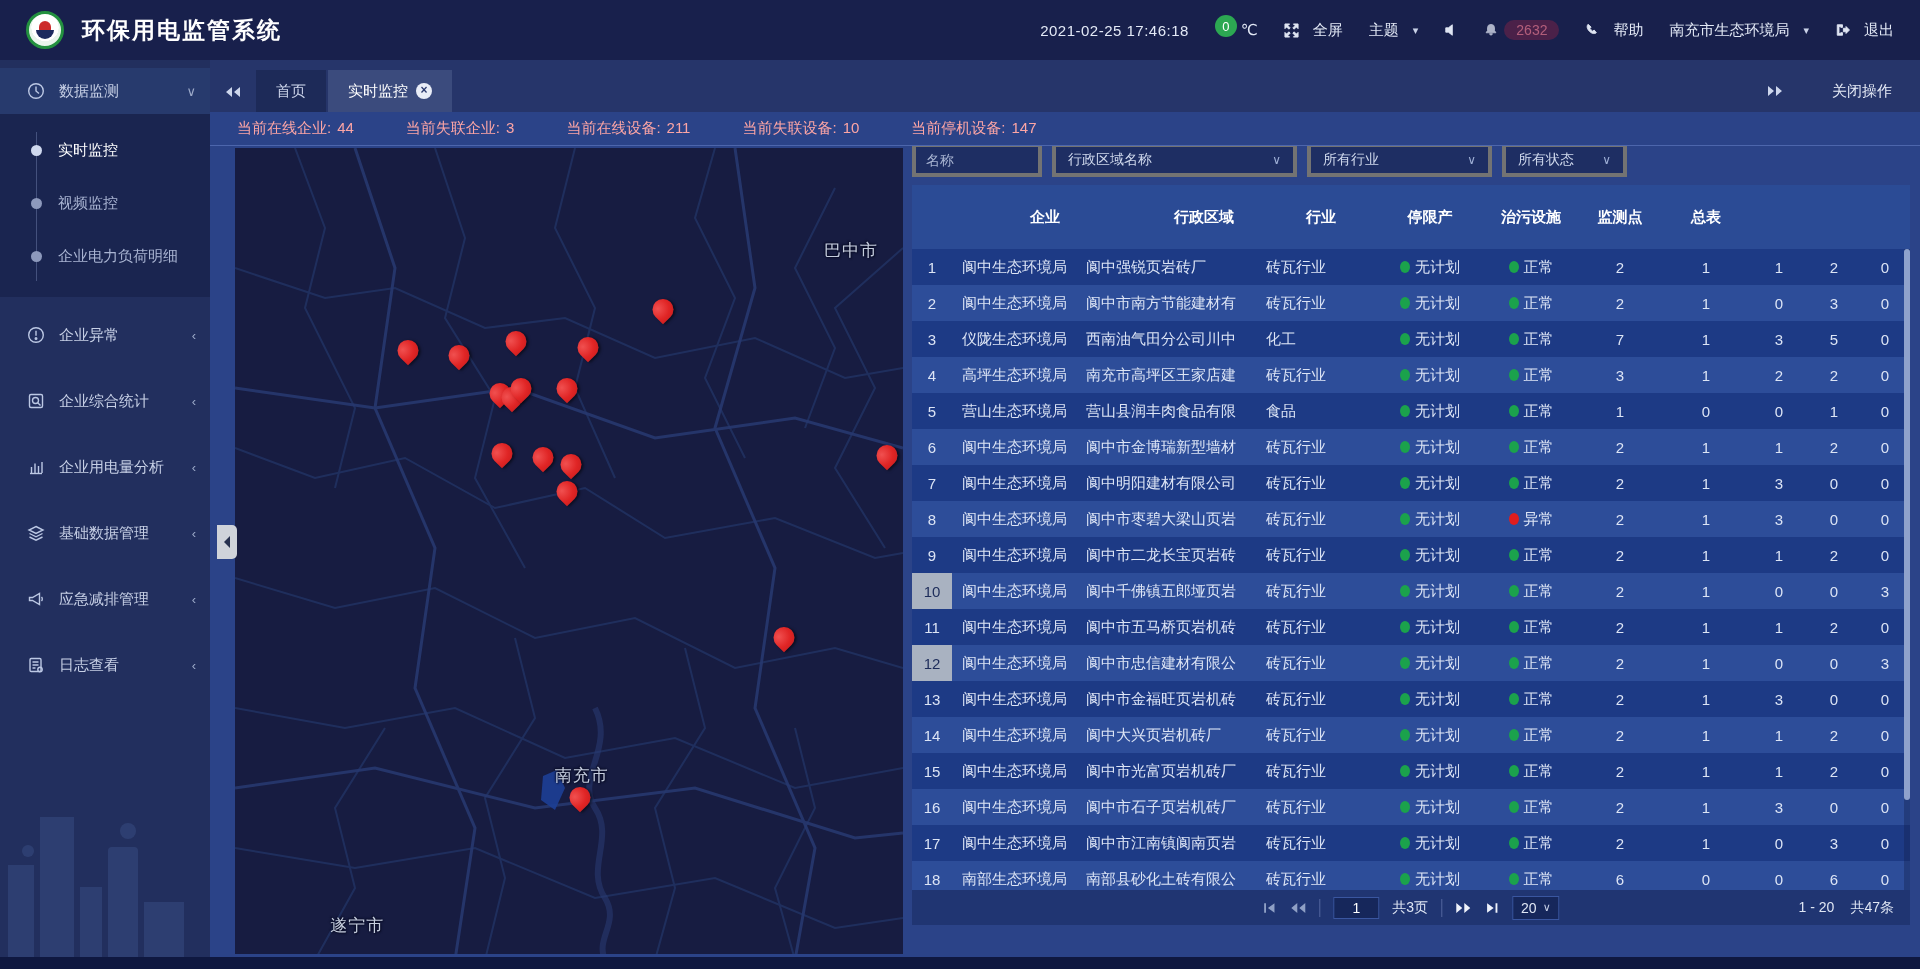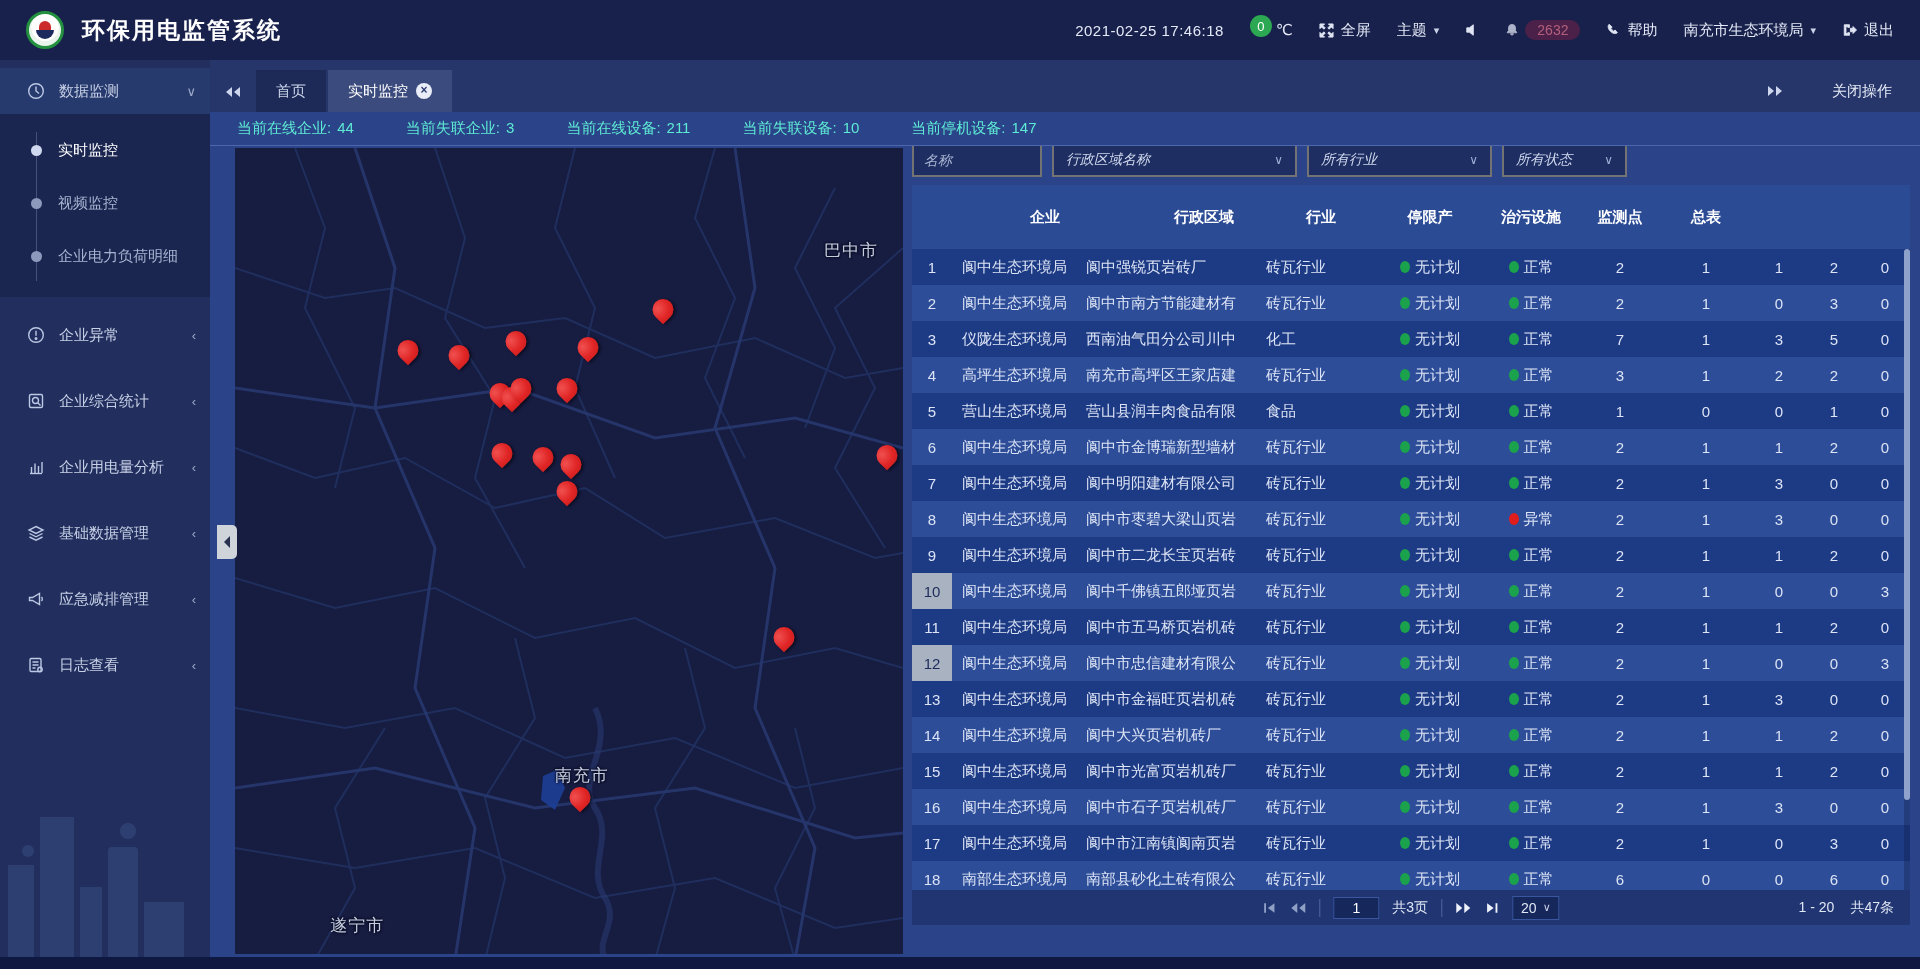--- a/index.html
+++ b/index.html
@@ -22,21 +22,21 @@
     border-radius:50% 50% 4px 4px; background:#c f; background:#cc2b2b; }
   .logo::before { content:""; position:absolute; left:7px; top:16px; width:18px; height:9px;
     border-radius:0 0 10px 10px; background:#1d2a5e; z-index:2; }
   .app-title { margin-left:18px; font-size:23px; font-weight:bold; letter-spacing:2px; color:#ffffff; }
   .header-right { margin-left:auto; display:flex; align-items:center; gap:26px; padding-right:26px;
     font-size:15px; color:#e3e9f6; }
   .datetime { letter-spacing:.5px; }
   .temp { display:flex; align-items:flex-start; gap:4px; }
   .temp-circle { width:22px; height:22px; border-radius:50%; background:#2ca852; color:#fff;
     font-size:13px; display:flex; align-items:center; justify-content:center; margin-top:-6px; }
-  .hbtn { display:flex; align-items:center; gap:7px; cursor:pointer; white-space:nowrap; }
+  .hbtn { display:flex; align-items:center; gap:14px; cursor:pointer; white-space:nowrap; }
   .hicon svg { stroke:#dfe5f2; fill:#dfe5f2; }
   .caret { font-size:11px; color:#c9d2e8; }
   .notif { display:flex; align-items:center; gap:6px; opacity:.75; }
   .badge { background:rgba(150,35,70,.55); color:rgba(255,130,150,.85); border-radius:11px;
     padding:2px 12px; font-size:14px; }
 
   
   .sidebar { position:absolute; left:0; top:60px; width:210px; height:909px;
     background:#222f5e; z-index:20; overflow:hidden; }
   .menu-item { height:46px; display:flex; align-items:center; padding:0 14px 0 26px;
@@ -70,42 +70,42 @@
   .tab.active { background:#3b4b7d; color:#ffffff; }
   .tab-close { width:16px; height:16px; border-radius:50%; background:#e9edf7; color:#2b3a6e;
     font-size:12px; line-height:15px; text-align:center; font-weight:bold; }
   .tabbar-right { margin-left:auto; display:flex; align-items:center; gap:34px; padding-right:28px; height:42px; }
   .tabbar-right .lbl { color:#e6ebf7; font-size:15px; cursor:pointer; }
 
   
   .stats-bar { position:absolute; left:210px; top:112px; right:0; height:34px; background:#2b4388;
     border-bottom:1px solid #50514; border-bottom:1px solid #4d66ac;
     display:flex; align-items:center; padding-left:27px; gap:52px; z-index:5; }
-  .stat-item { display:flex; gap:6px; font-size:15px; color:#5eead4; white-space:nowrap; }
+  .stat-item { display:flex; gap:6px; font-size:15px; color:#fca5a5; white-space:nowrap; }
 
   
   .map { position:absolute; left:235px; top:148px; width:668px; height:806px;
     background:#171c41; overflow:hidden; }
   .map-city { position:absolute; transform:translate(-50%,-50%); color:#c6cede; font-size:17px;
     letter-spacing:1px; text-shadow:1px 1px 2px #05081f, -1px -1px 2px #05081f; white-space:nowrap; }
   .pin { position:absolute; width:21px; height:21px; transform:translate(-50%,-100%); cursor:pointer; }
   .pin i { display:block; width:21px; height:21px;
     background:radial-gradient(circle at 35% 30%, #f05050 0%, #e02525 55%, #c41b1b 100%);
     border-radius:50% 50% 50% 0; transform:rotate(-45deg);
     box-shadow:1px 2px 3px rgba(0,0,0,.55); }
   .collapse-handle { position:absolute; left:217px; top:525px; width:20px; height:34px;
     background:#cfd3da; border-radius:0 5px 5px 0; z-index:25; cursor:pointer;
     display:flex; align-items:center; justify-content:center; }
   .collapse-handle span { width:0; height:0; border:6px solid transparent; border-right-color:#27314f; margin-left:-6px; }
 
   
   .panel { position:absolute; left:912px; top:143px; width:998px; height:782px; }
   .filters { height:36px; display:flex; gap:10px; }
-  .f-input, .f-select { background:#1e2e63; border:2px solid #737373; height:34px; color:#cfd8ec;
-    font-size:14px;font-style:italic; }
+  .f-input, .f-select { background:#1e2e63; border:4px solid #737373; height:34px; color:#cfd8ec;
+    font-size:14px; }
   .f-input { width:130px; padding:0 10px; outline:none; font-family:inherit; }
   .f-input::placeholder { color:#a9b5d2; }
   .f-select { display:flex; align-items:center; justify-content:space-between; padding:0 12px; cursor:pointer; }
   .f-select .sv { white-space:nowrap; }
   .f-select .sc { color:#9fb0d6; font-size:12px; margin-left:18px; }
   .f-region { width:245px; } .f-industry { width:185px; } .f-status { width:125px; }
 
   .tableWrap { position:absolute; left:0; top:42px; right:0; bottom:35px; overflow:hidden; }
   .thead { height:64px; background:#2b4b95; display:flex; color:#ffffff; font-weight:bold; }
   .thead .hc { display:flex; align-items:center; justify-content:center; font-size:15px; }

